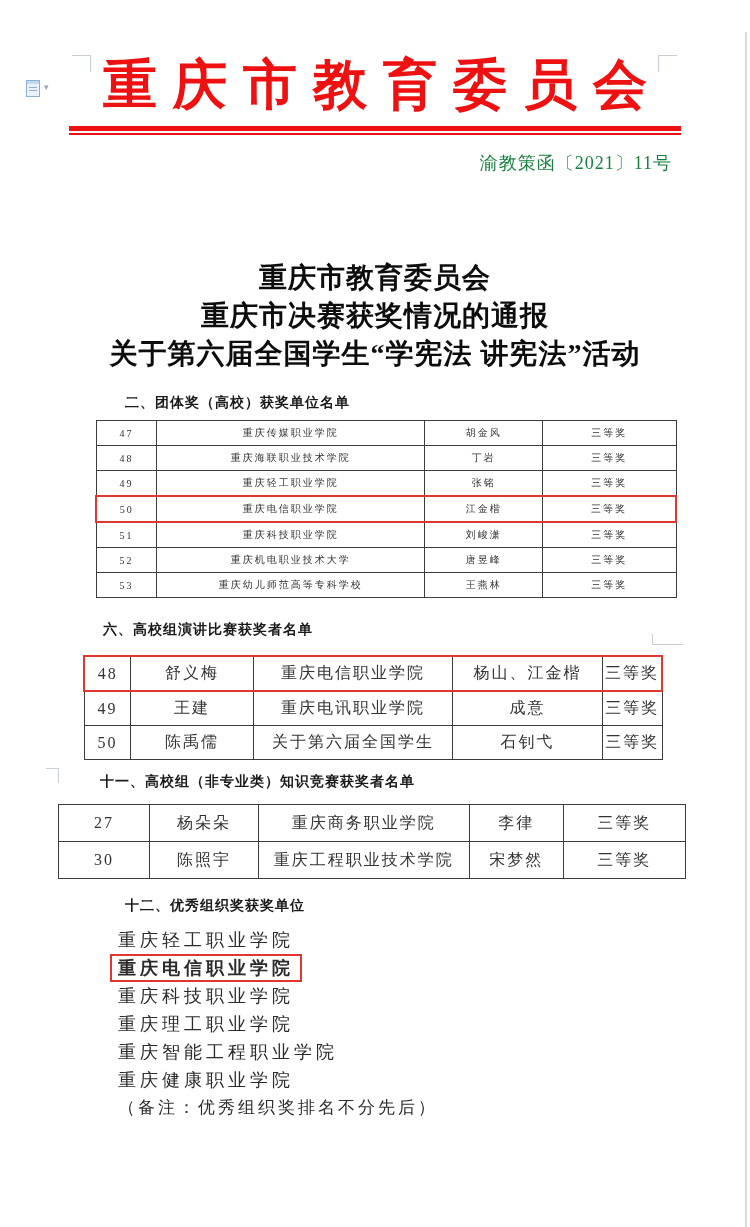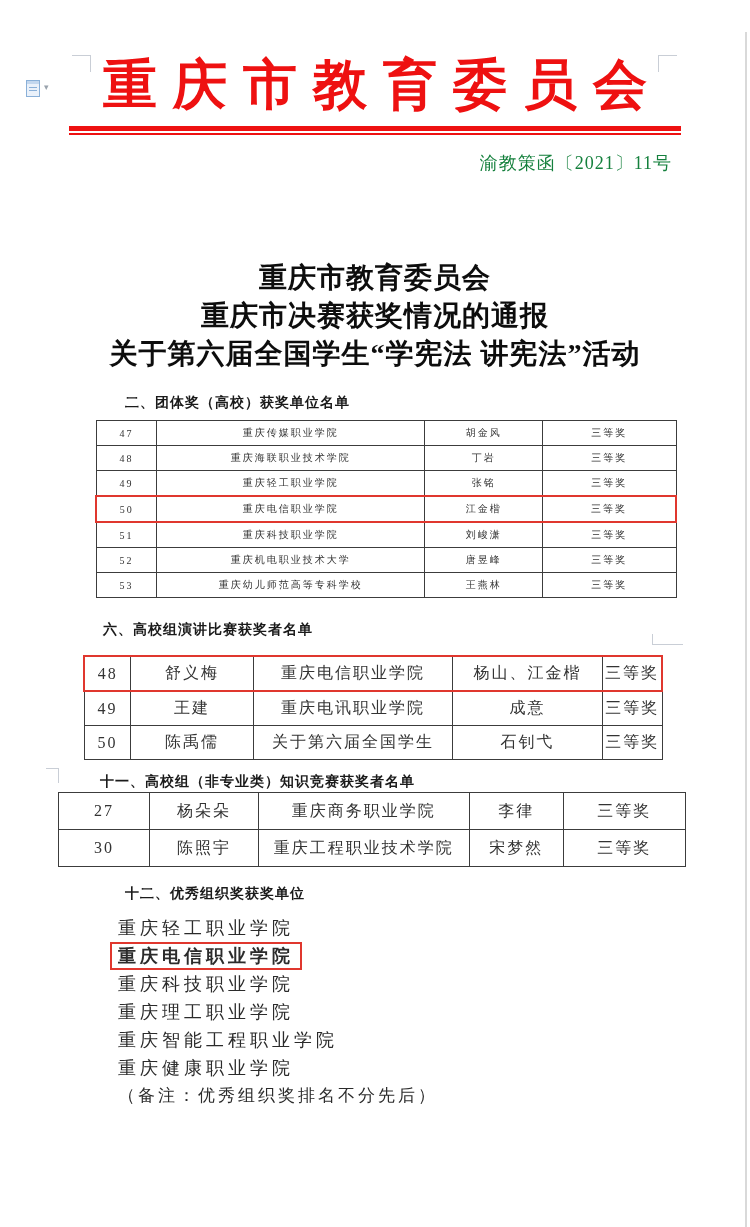--- a/index.html
+++ b/index.html
@@ -34,21 +34,21 @@
   .doc-number{margin-top:16px;padding-right:78px;text-align:right;font-size:18px;
     color:#15803d;letter-spacing:1px;}
   
   .doc-title{margin-top:84px;text-align:center;font-weight:bold;font-size:28px;
     line-height:38px;color:#0d0d0d;letter-spacing:1px;}
   
   .sec-heading{font-weight:bold;font-size:14px;line-height:22px;color:#1a1a1a;
     font-family:"Liberation Sans","DejaVu Sans",sans-serif;letter-spacing:1px;}
   .h-two{margin:18px 0 0 125px;}
   .h-six{margin:20px 0 0 103px;}
-  .h-eleven{margin:10px 0 0 100px;}
+  .h-eleven{margin:10px 0 12px 100px;}
   .h-twelve{margin:15px 0 0 125px;}
   
   table{border-collapse:collapse;table-layout:fixed;}
   td{border:1px solid #3c3c3c;text-align:center;vertical-align:middle;color:#333;
      overflow:hidden;white-space:nowrap;letter-spacing:2px;}
   .t1{margin:7px 0 0 95px;width:582px;}
   .t1 td{height:22px;font-size:10px;font-family:Liberation Serif, serif;}
   .t2{margin:15px 0 0 83px;width:580px;}
   .t2 td{height:31px;font-size:16px;}
   .t3{margin:0 0 0 58px;width:628px;}

